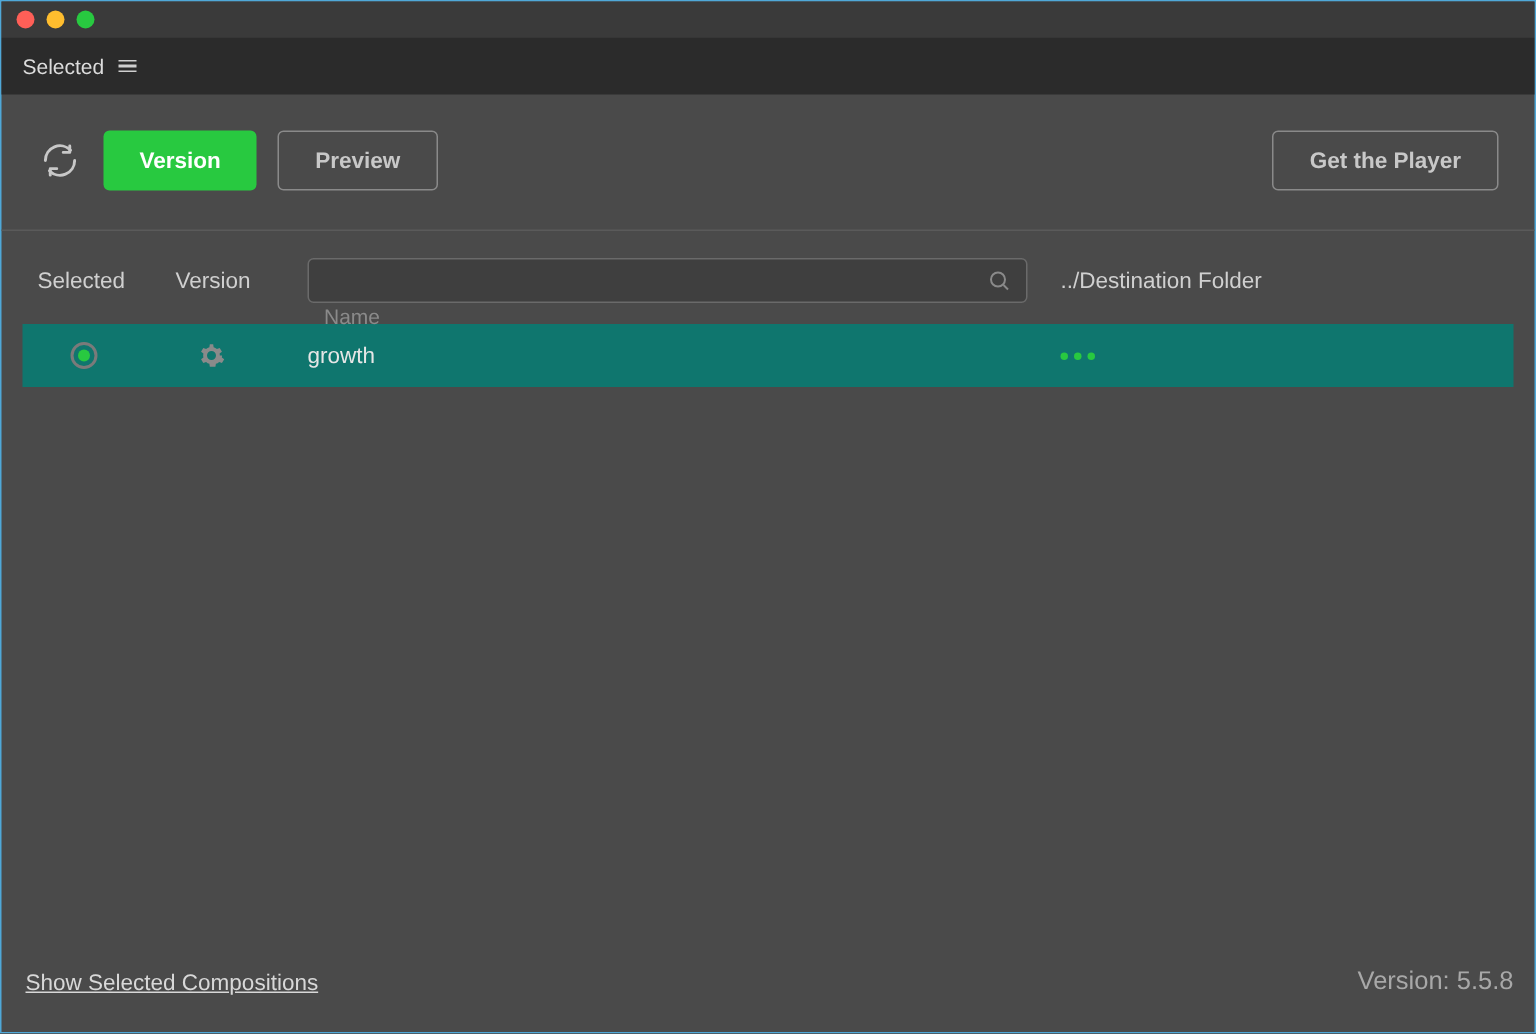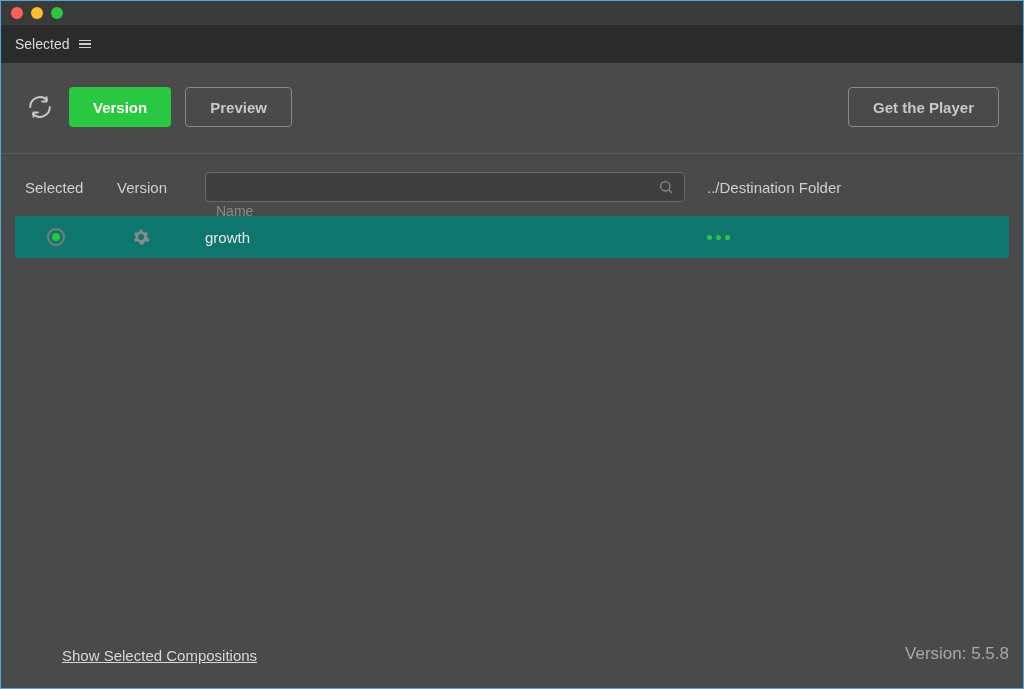--- a/index.html
+++ b/index.html
@@ -144,21 +144,20 @@
 
 .dots { display: inline-flex; gap: 4px; cursor: pointer; }
 .dots span { width: 5px; height: 5px; border-radius: 50%; background: #28c940; }
 
 .footer-links {
   position: absolute;
   left: 16px;
   bottom: 24px;
   display: flex;
   gap: 6px;
-  margin-left: 45px;
 }
 .footer-links a {
   color: #d8d8d8;
   font-size: 15px;
   text-decoration: underline;
   cursor: pointer;
 }
 
 .version {
   position: absolute;

